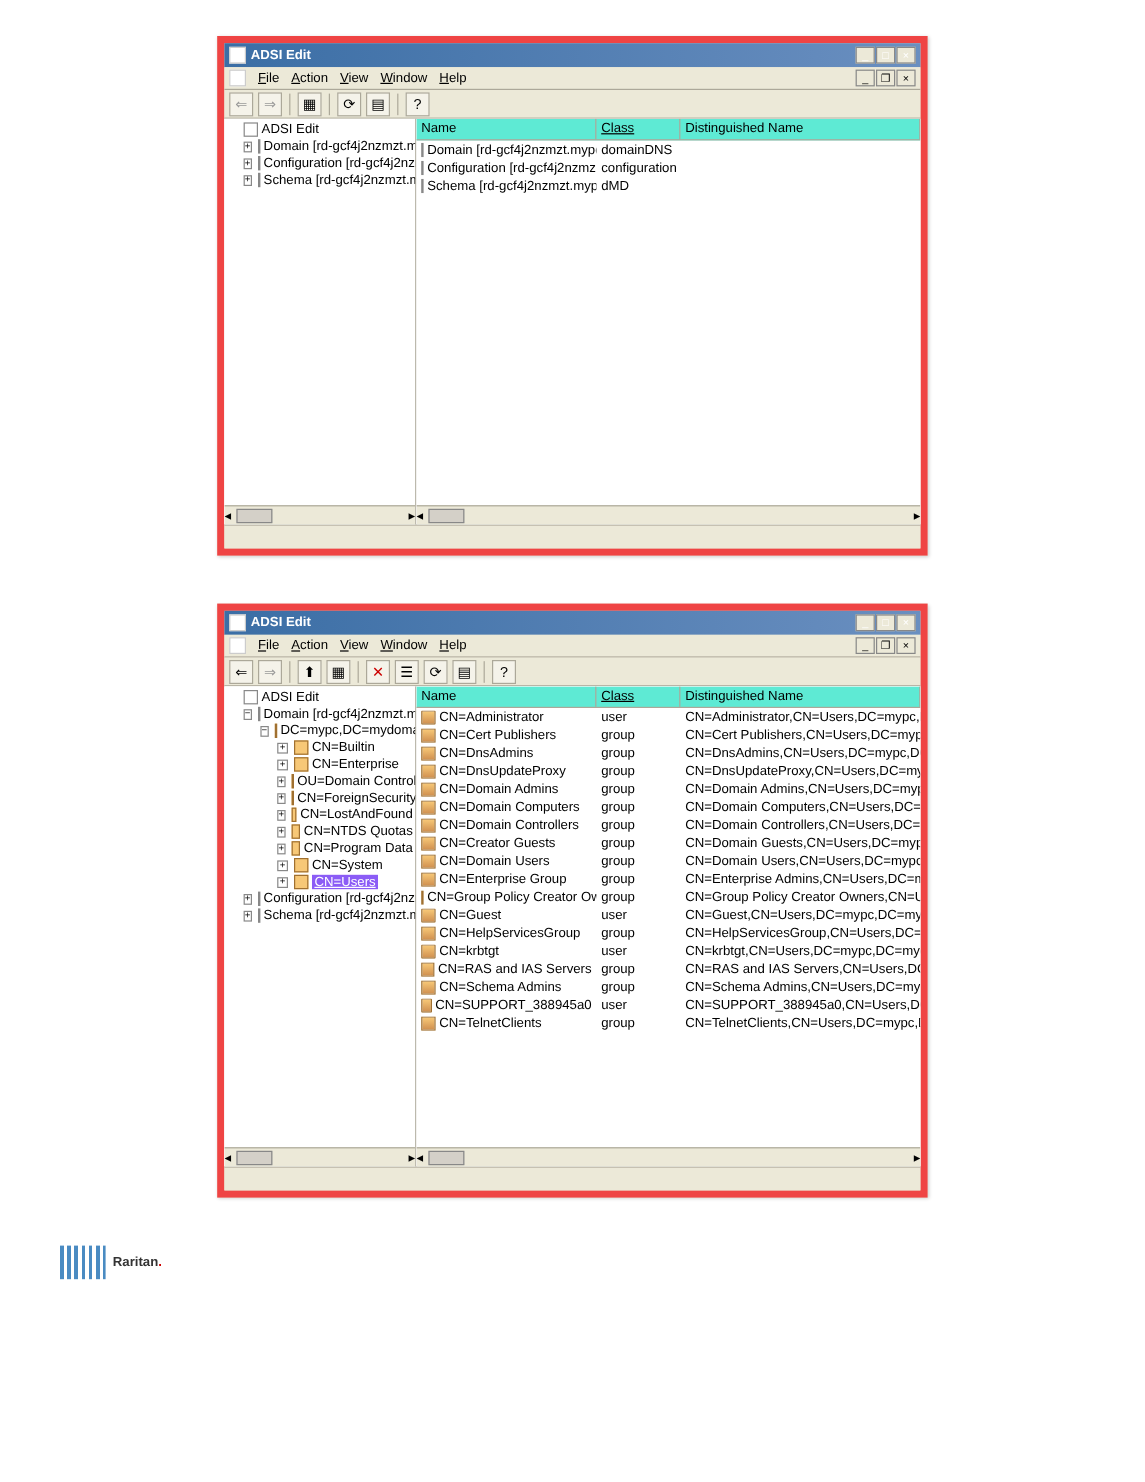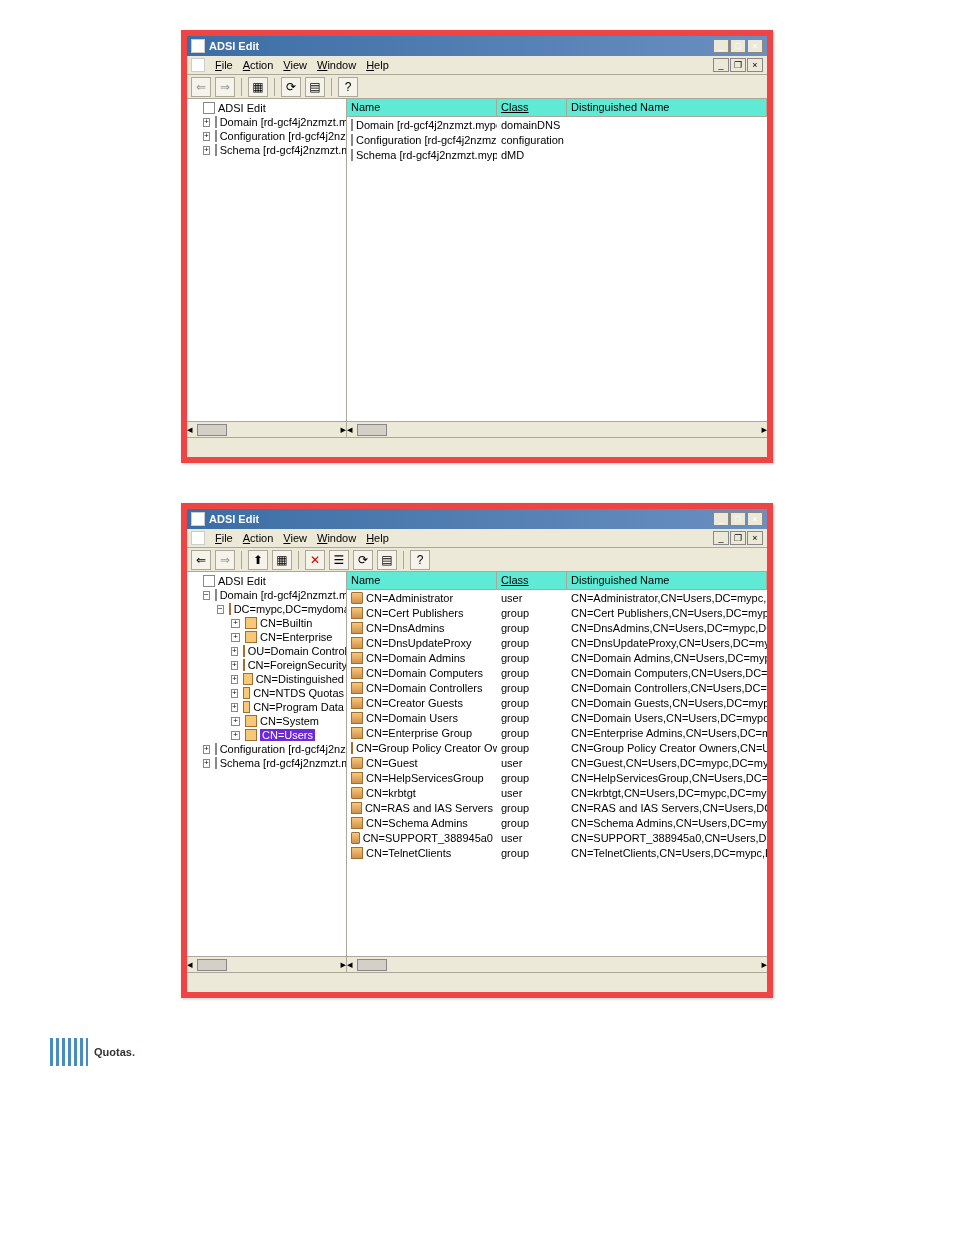--- a/index.html
+++ b/index.html
@@ -24,21 +24,21 @@
   .tree { padding: 2px; white-space: nowrap; }
   .tree-row { display: flex; align-items: center; gap: 3px; padding: 1px 0; }
   .expander { width: 9px; height: 9px; border: 1px solid #888; display: inline-flex; align-items:center; justify-content:center; font-size:8px; line-height:1; margin-right:2px; background:#fff;}
   .expander.empty { border:none; background:transparent;}
   .ti { width: 12px; height: 12px; display:inline-block;}
   .ti-root { background:#fff; border:1px solid #888;}
   .ti-doc { background:#fff; border:1px solid #888;}
   .ti-fold { background:#f7c877; border:1px solid #a07030;}
   .ti-fold-open { background:#f7dca8; border:1px solid #a07030;}
   .tree-label { }
-  .tree-label.sel { background:#6d28d9; color:#fff; padding:0 2px;}
+  .tree-label.sel { background:#8b5cf6; color:#fff; padding:0 2px;text-decoration:underline;}
   .indent1 { padding-left:14px;}
   .indent2 { padding-left:28px;}
   .indent3 { padding-left:42px;}
   .list-pane { flex:1; background:#fff; overflow:hidden; position:relative;}
   .list-header { display:flex; background:#5eead4; border-bottom:1px solid #aca899; height:18px;}
   .col { padding:2px 4px; border-right:1px solid #aca899; overflow:hidden; white-space:nowrap; text-overflow:ellipsis;}
   .col-name { width:150px;}
   .col-class { width:70px;text-decoration:underline;}
   .col-dn { flex:1;}
   .list-body { overflow:hidden;}
@@ -244,21 +244,21 @@
                 <span class="tree-label ">OU=Domain Controllers</span>
               </div>
               <div class="tree-row indent3">
                 <span class="expander">+</span>
                 <span class="ti ti-fold"></span>
                 <span class="tree-label ">CN=ForeignSecurityPrinci</span>
               </div>
               <div class="tree-row indent3">
                 <span class="expander">+</span>
                 <span class="ti ti-fold"></span>
-                <span class="tree-label ">CN=Distinguished</span>
+                <span class="tree-label ">CN=LostAndFound</span>
               </div>
               <div class="tree-row indent3">
                 <span class="expander">+</span>
                 <span class="ti ti-fold"></span>
                 <span class="tree-label ">CN=NTDS Quotas</span>
               </div>
               <div class="tree-row indent3">
                 <span class="expander">+</span>
                 <span class="ti ti-fold"></span>
                 <span class="tree-label ">CN=Program Data</span>
@@ -448,16 +448,16 @@
             <div class="thumb"></div>
             <span style="margin-left:auto">▸</span>
           </div>
     </div>
   </div>
   <div class="statusbar"></div>
 </div>
 
 <div class="logo">
   <span class="logo-icon"></span>
-  <span><span>Quotas</span><span class="logo-dot">.</span></span>
+  <span><span>Raritan</span><span class="logo-dot">.</span></span>
 </div>
 
 </div>
 
 </body></html>

